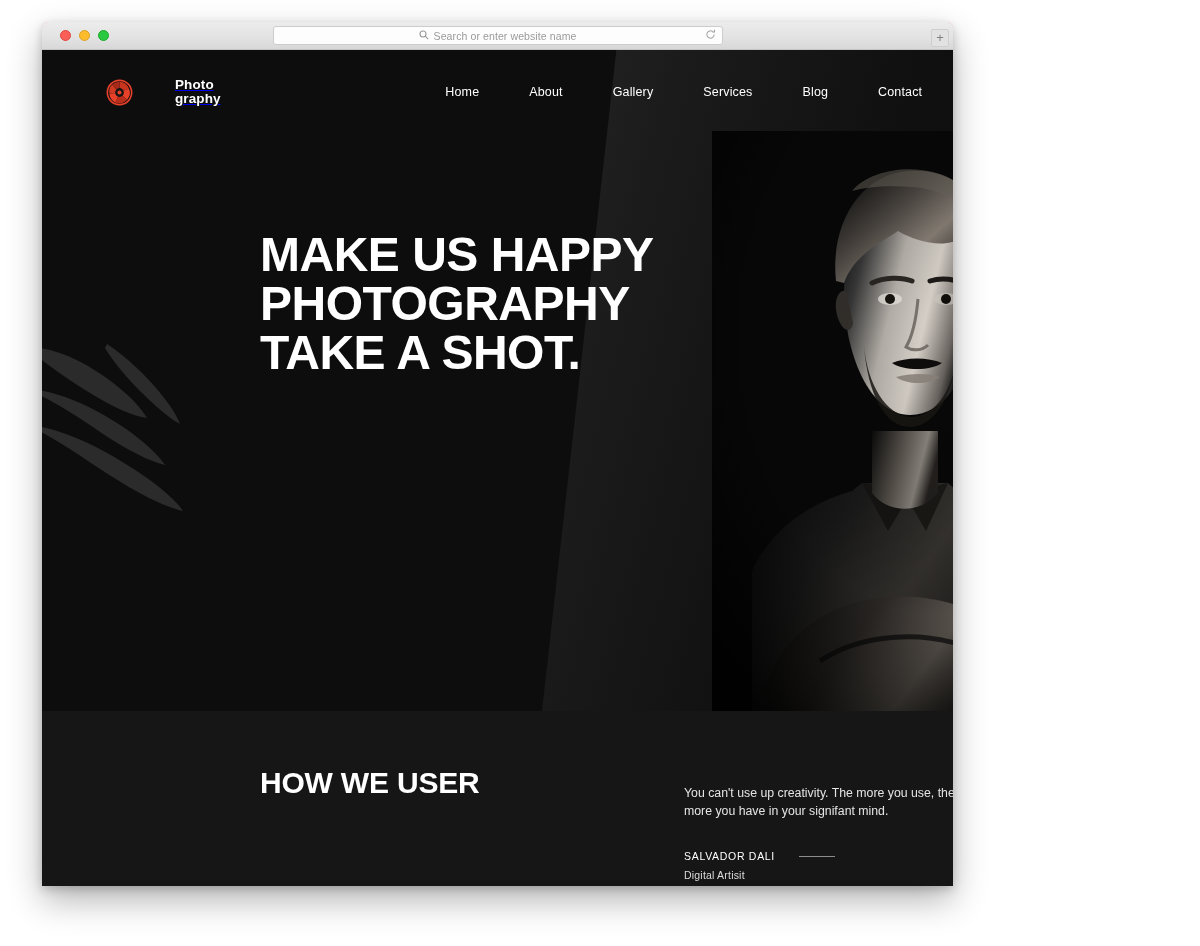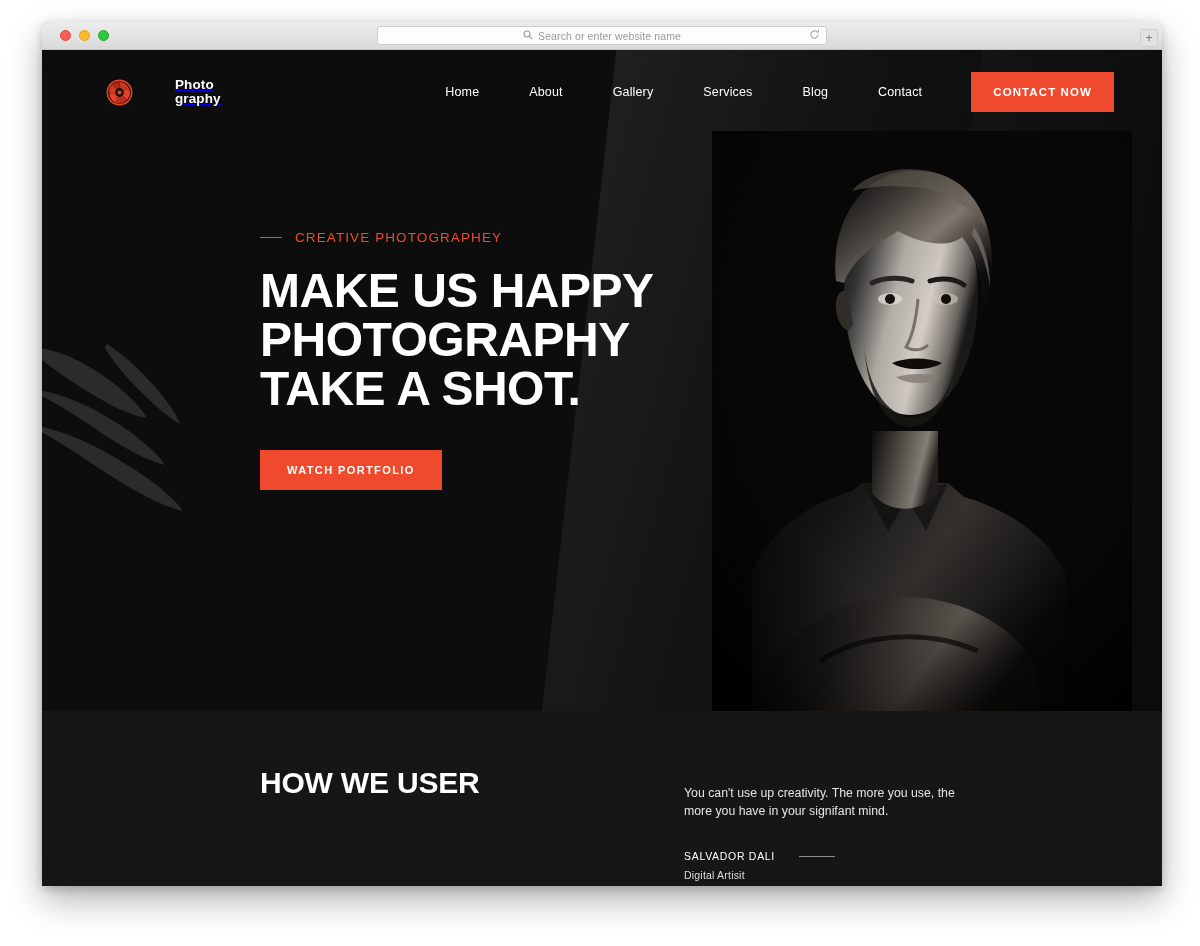--- a/index.html
+++ b/index.html
@@ -10,21 +10,21 @@
     background: #ffffff;
     font-family: "Liberation Sans", sans-serif;
     overflow: hidden;
   }
 
   
   .browser-window {
     position: absolute;
     left: 42px;
     top: 22px;
-    width: 1120px;
+    width: 911px;
     height: 864px;
     background: #f9a8d4;
     border-radius: 6px 6px 0 0;
     box-shadow: 0 14px 34px rgba(0,0,0,0.30), 0 3px 10px rgba(0,0,0,0.18);
     overflow: hidden;
   }
 
   .titlebar {
     position: relative;
     height: 28px;
@@ -457,30 +457,25 @@
           <a class="nav-item" href="#">About</a>
           <a class="nav-item" href="#">Gallery</a>
           <a class="nav-item" href="#">Services</a>
           <a class="nav-item" href="#">Blog</a>
           <a class="nav-item" href="#">Contact</a>
           <button class="btn-contact">CONTACT NOW</button>
         </nav>
       </header>
 
       <div class="hero-content">
-        <div class="eyebrow">
-          <span class="dash"></span>
-          <span class="eyebrow-text">CREATIVE PHOTOGRAPHEY</span>
-        </div>
         <h1 class="hero-title">
           <span class="line">MAKE US HAPPY</span>
           <span class="line">PHOTOGRAPHY</span>
           <span class="line">TAKE A SHOT.</span>
         </h1>
-        <button class="btn-primary">WATCH PORTFOLIO</button>
       </div>
     </section>
 
     <section class="section-two">
       <div class="section-two-inner">
         <h2 class="section-heading">
           <span class="line">HOW WE USER</span>
         </h2>
 
         <div class="quote-block">

